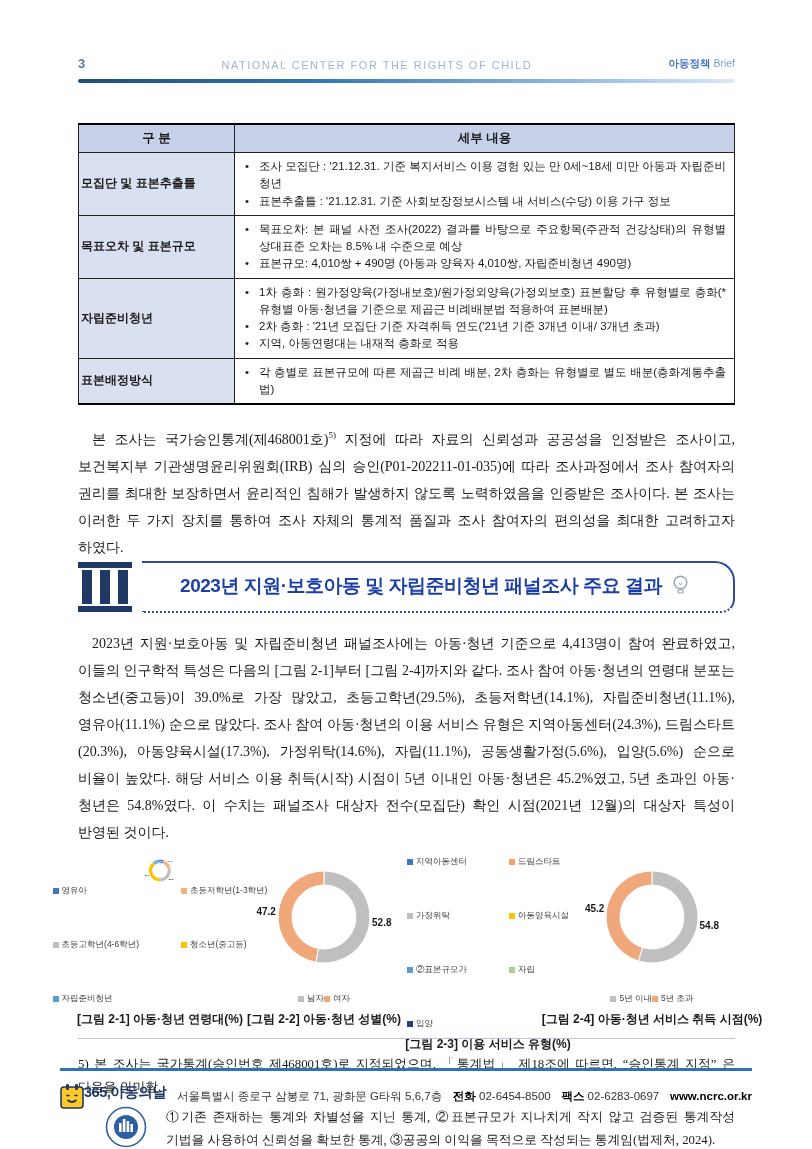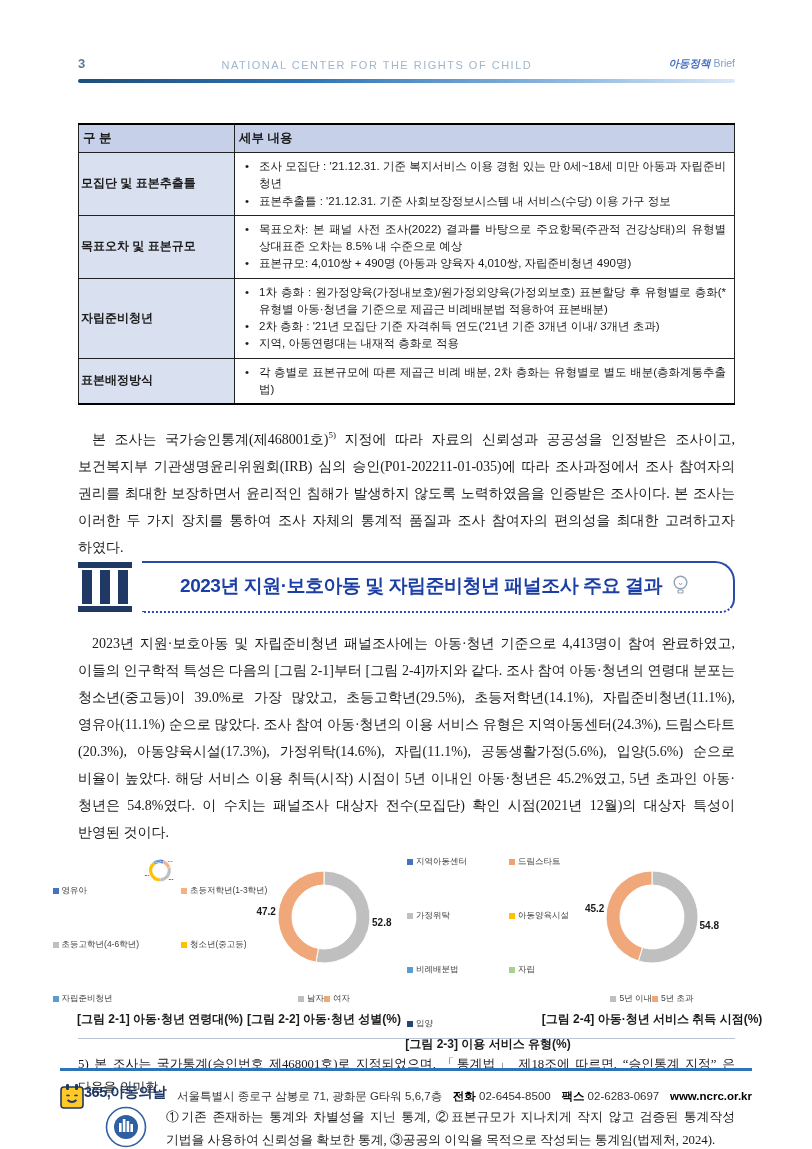--- a/index.html
+++ b/index.html
@@ -5,28 +5,28 @@
   * { margin:0; padding:0; box-sizing:border-box; }
   html,body { background:#fff; }
   body { width:812px; height:1149px; overflow:hidden; font-family:"Liberation Serif","DejaVu Serif",serif; color:#1a1a1a; position:relative; }
   .page { width:812px; height:1149px; padding:56px 77px 0 78px; position:relative; }
 
   
   .hdr { display:flex; align-items:flex-end; justify-content:space-between; padding-bottom:8px; }
   .hdr .pageno { font-family:"Liberation Sans",sans-serif; font-weight:bold; color:#5a7a9a; font-size:13px; }
   .hdr .center { font-family:"Liberation Sans",sans-serif; color:#9fb6ce; font-size:11px; letter-spacing:1.5px; }
   .hdr .right { font-family:"Liberation Sans",sans-serif; font-size:10.5px; }
-  .hdr .right b { color:#4472c4;font-style:italic; }
+  .hdr .right b { color:#4472c4; }
   .hdr .right span { color:#7f9fc9; }
   .hdr-line { height:4px; border-radius:2px; background:linear-gradient(to right,#1f4e79,#2e75b6 35%,#9dc3e6 80%,#dbe8f5); margin-bottom:40px; }
 
   
   table.spec { width:100%; border-collapse:collapse; font-family:"Liberation Sans","DejaVu Sans",sans-serif; font-size:11.5px; border-top:2.5px solid #000; border-bottom:2px solid #000; margin-bottom:22px; }
   table.spec th, table.spec td { border:1px solid #222; vertical-align:middle; }
-  table.spec th { background:#c6d1e9; font-size:12.5px; padding:5px 4px; text-align:left; }
+  table.spec th { background:#c6d1e9; font-size:12.5px; padding:5px 4px; text-align:center; }
   table.spec td.lbl { background:#d9e0f0; font-weight:bold; text-align:left; width:156px; font-size:12px; padding:4px 2px; }
   table.spec td.cnt { padding:5px 8px 5px 10px; line-height:1.5; }
   .bullet { display:flex; }
   .bullet .dot { width:14px; flex:0 0 14px; text-align:left; }
   .bullet .bt { flex:1; text-align:justify; }
 
   
   .para { font-size:14px; line-height:1.92; text-align:justify; text-indent:1em; word-break:keep-all; }
   .para sup { font-size:9px; }
 
@@ -249,21 +249,21 @@
           <span class="legend-item">
             <i style="background: rgb(191, 191, 191);"></i>
             <span>가정위탁</span>
           </span>
           <span class="legend-item">
             <i style="background: rgb(255, 192, 0);"></i>
             <span>아동양육시설</span>
           </span>
           <span class="legend-item">
             <i style="background: rgb(91, 155, 213);"></i>
-            <span>비례배분법</span>
+            <span>②표본규모가</span>
           </span>
           <span class="legend-item">
             <i style="background: rgb(169, 209, 142);"></i>
             <span>자립</span>
           </span>
           <span class="legend-item">
             <i style="background: rgb(38, 68, 120);"></i>
             <span>입양</span>
           </span>
         </div>

